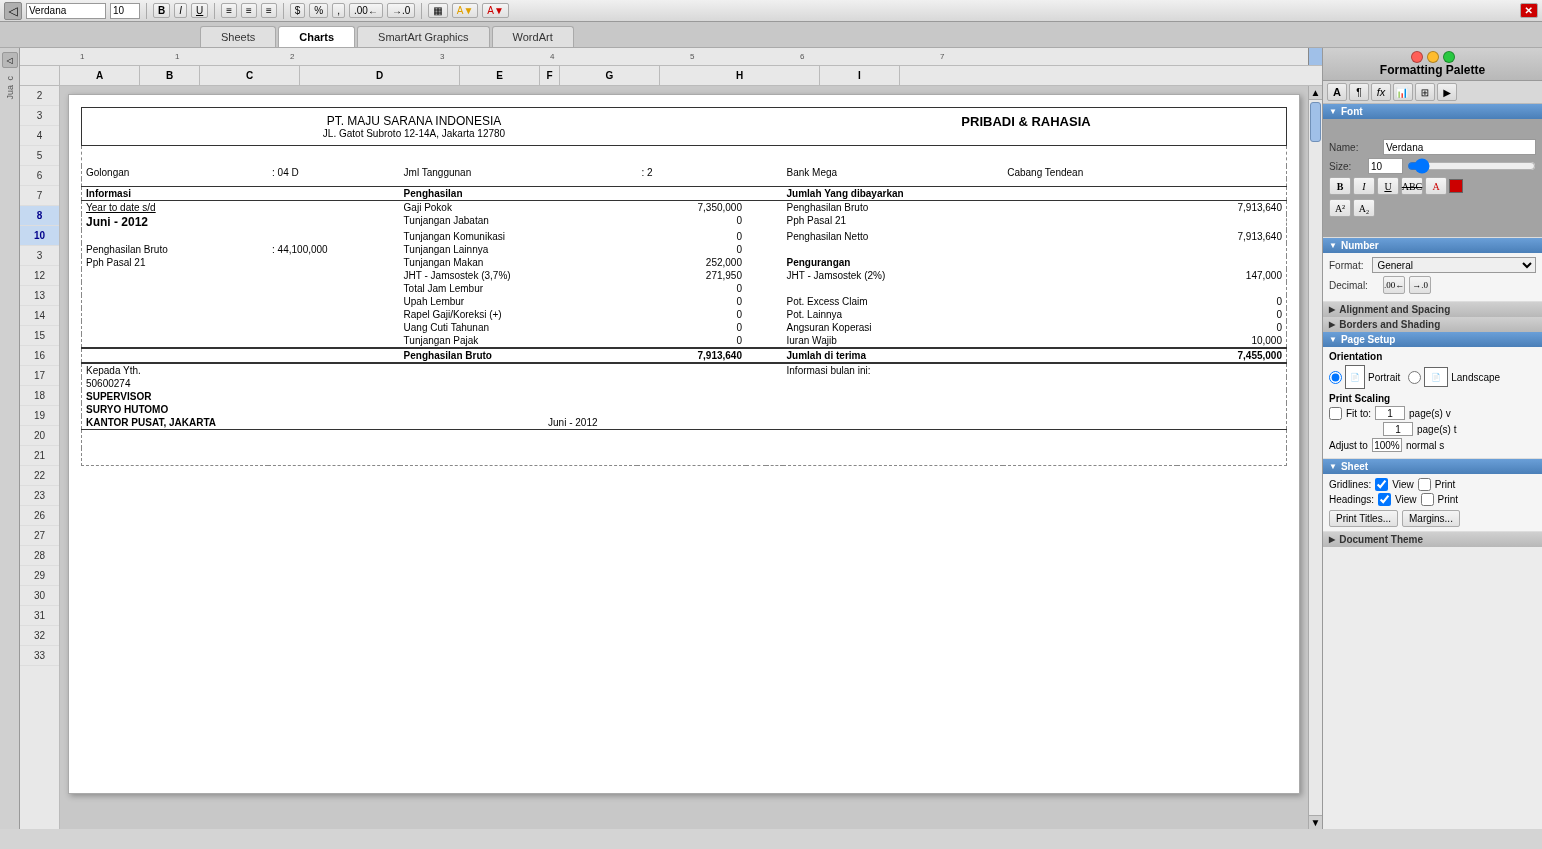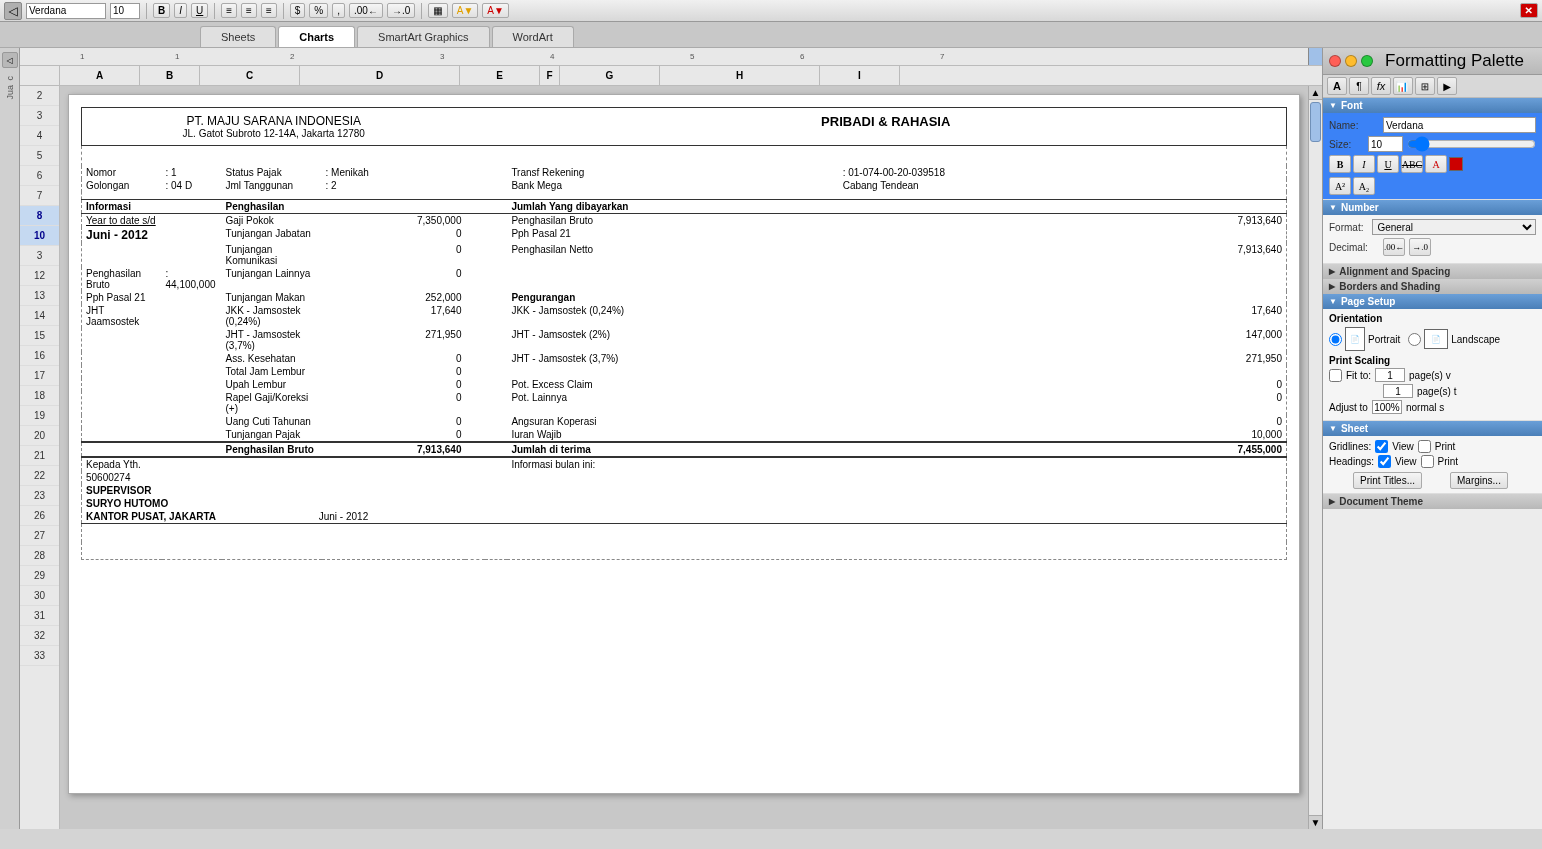--- a/index.html
+++ b/index.html
@@ -164,26 +164,27 @@
       min-width: 220px;
       background: #ececec;
       border-left: 1px solid #999;
       font-family: Verdana, sans-serif;
       font-size: 10px;
       overflow-y: auto;
     }
     .panel-header {
       background: linear-gradient(to bottom, #d0d0d0, #b8b8b8);
       padding: 3px 6px;
-      font-size: 17px;
-      font-weight: normal;
+      font-size: 12px;
+      font-weight: bold;
       border-bottom: 1px solid #999;
       display: flex;
       align-items: center;
       justify-content: space-between;
+      flex-direction: column;
     }
     .panel-toolbar {
       display: flex;
       align-items: center;
       background: #d8d8d8;
       padding: 2px 4px;
       border-bottom: 1px solid #bbb;
       gap: 2px;
     }
     .panel-btn {
@@ -206,22 +207,22 @@
       font-size: 10px;
       display: flex;
       align-items: center;
       cursor: pointer;
     }
     .section-header .triangle {
       margin-right: 4px;
       font-size: 8px;
     }
     .section-content {
-      padding: 4px 6px;
-      background: #3b82f6;
+      padding: 20px 6px;
+      background: #a3a3a3;
       border-bottom: 1px solid #ddd;
     }
     .form-row {
       display: flex;
       align-items: center;
       margin-bottom: 3px;
       gap: 4px;
     }
     .form-label {
       width: 50px;
@@ -294,21 +295,20 @@
     .small-input { width: 30px; height: 14px; border: 1px solid #999; font-size: 10px; text-align: center; }
     .checkbox-row { display: flex; align-items: center; gap: 4px; margin-bottom: 2px; font-size: 10px; }
     .sheet-section { padding: 4px 6px; background: #f5f5f5; border-bottom: 1px solid #ddd; }
     .print-btn {
       padding: 2px 6px;
       background: linear-gradient(to bottom, #f5f5f5, #e0e0e0);
       border: 1px solid #aaa;
       font-size: 10px;
       cursor: pointer;
       border-radius: 2px;
-      margin-left: 24px;
     }
 
     
     .left-panel {
       width: 20px;
       min-width: 20px;
       background: #d0d0d0;
       border-right: 1px solid #999;
       display: flex;
       flex-direction: column;
@@ -474,31 +474,20 @@
               <td colspan="1" style="border:1px solid #333;border-left:none;border-right:none;width:20px;"></td>
               <td colspan="4" style="border:1px solid #333;border-left:none;text-align:center;padding:6px 4px;">
                 <div style="font-weight:bold;font-size:13px;">PRIBADI &amp; RAHASIA</div>
               </td>
             </tr>
 
             <tr style="height:20px;">
               <td colspan="9"></td>
             </tr>
 
-            <tr>
-              <td style="width:80px;">Nomor</td>
-              <td style="width:60px;">: 1</td>
-              <td style="width:100px;">Status Pajak</td>
-              <td>: Menikah</td>
-              <td></td>
-              <td></td>
-              <td>Transf Rekening</td>
-              <td>: 01-074-00-20-039518</td>
-              <td></td>
-            </tr>
 
             <tr>
               <td>Golongan</td>
               <td>: 04 D</td>
               <td>Jml Tanggunan</td>
               <td>: 2</td>
               <td></td>
               <td></td>
               <td>Bank Mega</td>
               <td>Cabang Tendean</td>
@@ -560,54 +549,33 @@
             <tr>
               <td>Pph Pasal 21</td>
               <td></td>
               <td>Tunjangan Makan</td>
               <td style="text-align:right;">252,000</td>
               <td></td>
               <td></td>
               <td colspan="3" style="font-weight:bold;">Pengurangan</td>
             </tr>
 
-            <tr>
-              <td>JHT Jaamsostek</td>
-              <td></td>
-              <td>JKK - Jamsostek (0,24%)</td>
-              <td style="text-align:right;">17,640</td>
-              <td></td>
-              <td></td>
-              <td>JKK - Jamsostek (0,24%)</td>
-              <td></td>
-              <td style="text-align:right;">17,640</td>
-            </tr>
 
 
             <tr>
               <td colspan="2"></td>
               <td>JHT - Jamsostek (3,7%)</td>
               <td style="text-align:right;">271,950</td>
               <td></td>
               <td></td>
               <td>JHT - Jamsostek (2%)</td>
               <td></td>
               <td style="text-align:right;">147,000</td>
             </tr>
 
-            <tr>
-              <td colspan="2"></td>
-              <td>Ass. Kesehatan</td>
-              <td style="text-align:right;">0</td>
-              <td></td>
-              <td></td>
-              <td>JHT - Jamsostek (3,7%)</td>
-              <td></td>
-              <td style="text-align:right;">271,950</td>
-            </tr>
 
             <tr>
               <td colspan="2"></td>
               <td>Total Jam Lembur</td>
               <td style="text-align:right;">0</td>
               <td colspan="5"></td>
             </tr>
 
             <tr>
               <td colspan="2"></td>

